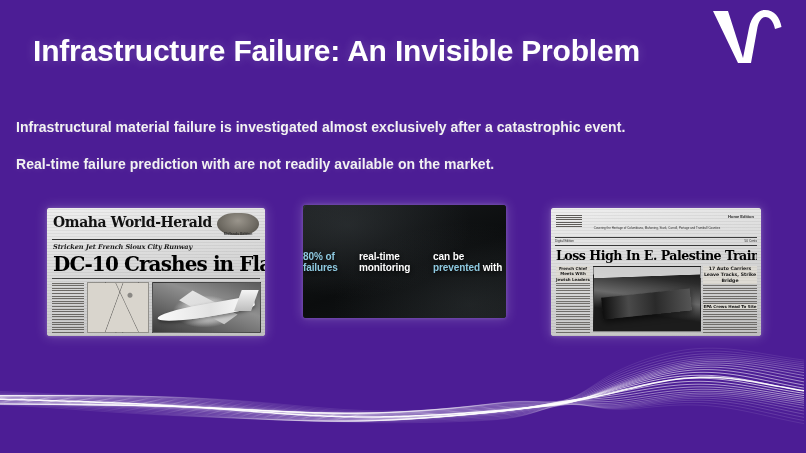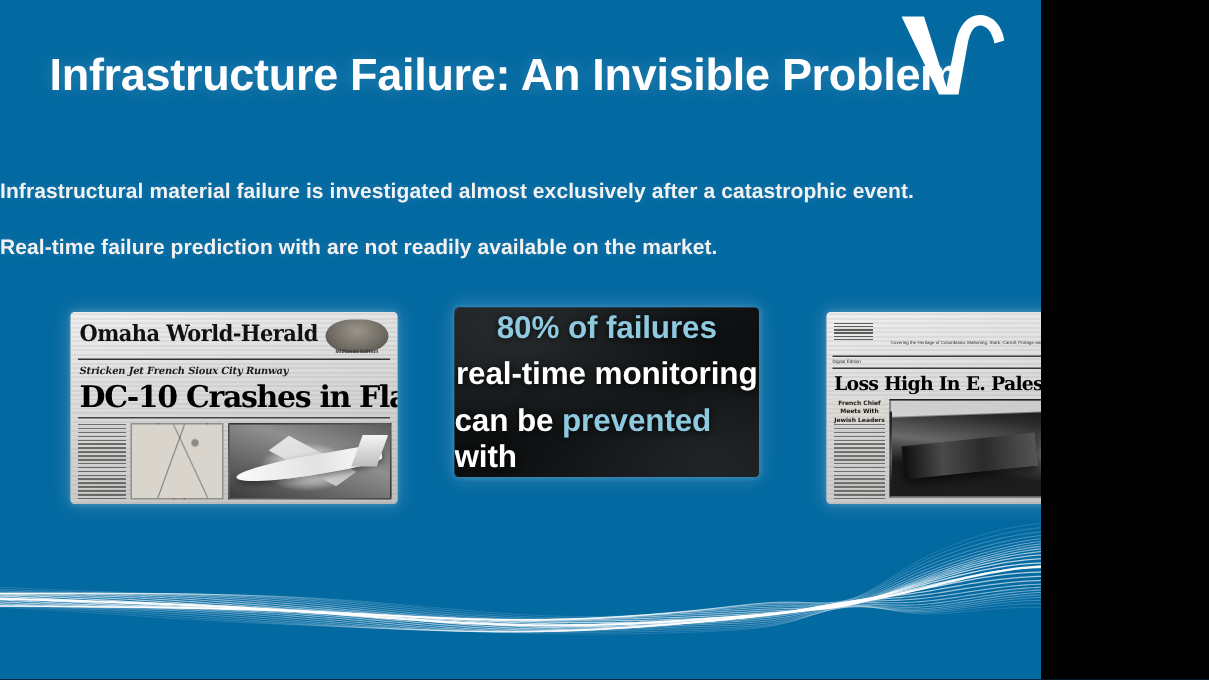--- a/index.html
+++ b/index.html
@@ -6,23 +6,24 @@
 
   html, body {
     width:806px; height:453px;
     background:#000;
     overflow:hidden;
     font-family:"Liberation Sans", sans-serif;
   }
 
   #slide {
     position:relative;
-    width:694px; height:453px;
-    background:#0369a1;
+    width:806px; height:453px;
+    background:#4c1d95;
     overflow:hidden;
+    padding-left:16px;
   }
 
   
   #logo {
     position:absolute;
     top:6px; right:22px;
     width:74px; height:66px;
   }
 
   
@@ -270,24 +271,24 @@
     position:absolute; inset:0;
     background:
       linear-gradient(118deg, rgba(255,255,255,.055) 0 2px, rgba(0,0,0,0) 3px 9px),
       linear-gradient(62deg, rgba(255,255,255,.04) 0 1px, rgba(0,0,0,0) 2px 14px),
       radial-gradient(ellipse at 22% 18%, rgba(120,130,135,.18) 0%, rgba(0,0,0,0) 55%),
       radial-gradient(ellipse at 82% 88%, rgba(110,120,125,.16) 0%, rgba(0,0,0,0) 58%),
       linear-gradient(160deg,#1a1d1f 0%, #0b0d0e 55%, #141718 100%);
   }
   #callout-text {
     position:absolute; inset:0;
-    display:flex; flex-direction:column;
-    align-items:center; justify-content:center;
+    display:flex; flex-direction:row;
+    align-items:center; justify-content:flex-end;
     gap:7px;
-    font-size:21px; font-weight:bold;
+    font-size:10px; font-weight:bold;
     color:#ffffff;
     letter-spacing:-0.1px;
     text-shadow:0 1px 4px rgba(0,0,0,.85);
   }
   .accent { color:#8ec9e0; }
 
   
   #wave {
     position:absolute;
     left:0; bottom:0;

